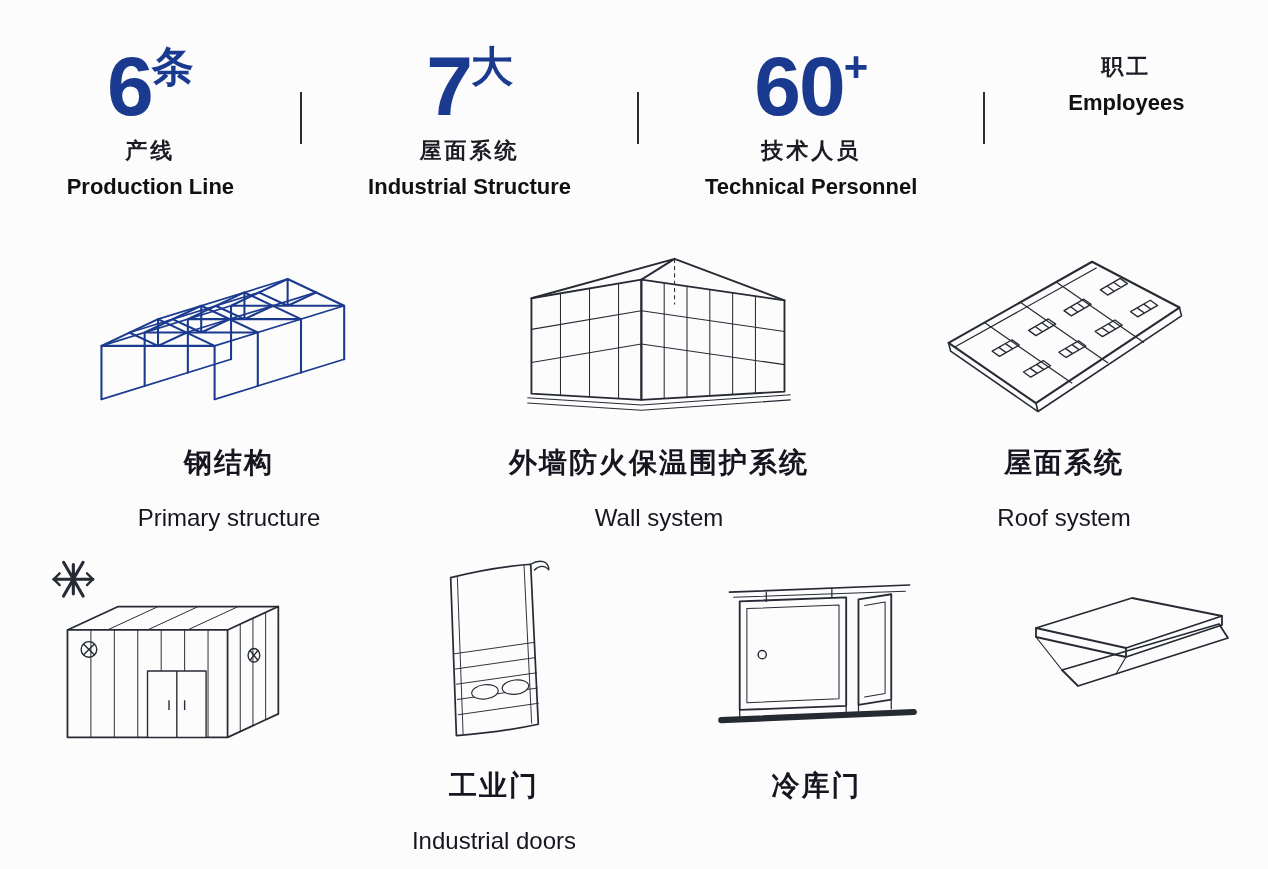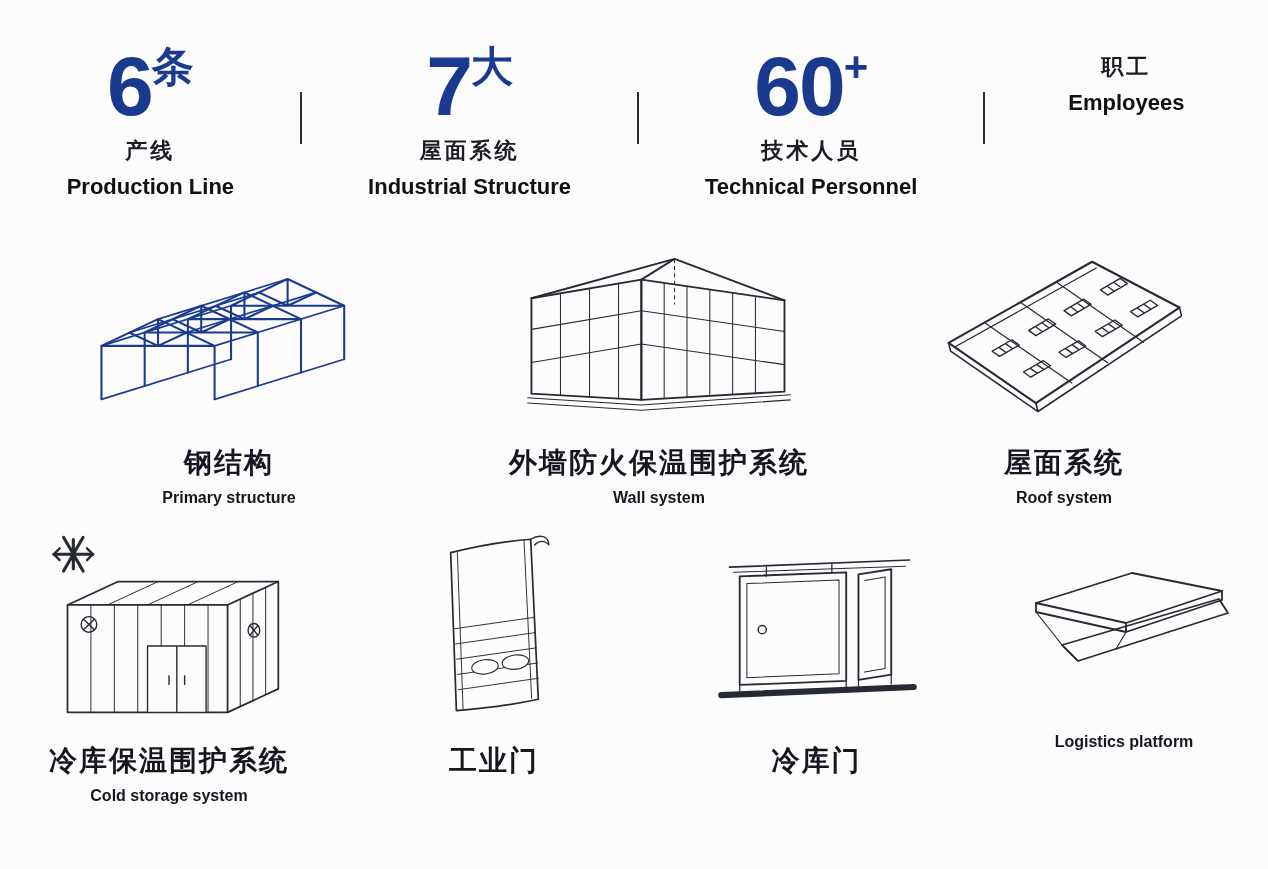--- a/index.html
+++ b/index.html
@@ -54,21 +54,21 @@
   .art-box{
     display:flex;align-items:center;justify-content:center;
   }
   .row-1 .art-box{height:190px;}
   .row-2 .art-box{height:205px;}
   .cap-zh{
     font-size:28px;font-weight:600;color:#15161f;
     letter-spacing:2px;margin-top:16px;white-space:nowrap;
   }
   .cap-en{
-    font-size:16px;font-weight:700;color:#15161f;margin-top:7px;white-space:nowrap;
+    font-size:24px;font-weight:400;color:#15161f;margin-top:22px;white-space:nowrap;
   }
   svg{display:block;}
 </style>
 </head>
 <body>
 
 <div class="page">
 
   <div class="stats-row">
 
@@ -207,43 +207,40 @@
           </g>
           <g fill="none" stroke="#262a33" stroke-width="1.4">
             <path d="M148 128 V196 M140 158 V168 M156 158 V168"></path>
             <circle cx="58" cy="106" r="8"></circle>
             <path d="M52.3 100.3 L63.7 111.7 M63.7 100.3 L52.3 111.7"></path>
             <ellipse cx="227" cy="112" rx="6" ry="7"></ellipse>
             <path d="M223 107 L231 117 M231 107 L223 117"></path>
           </g>
         </svg>
       </div>
-      <figcaption>
-        <div class="cap-zh">冷库保温围护系统</div>
-        <div class="cap-en">Cold storage system</div>
-      </figcaption>
     </figure>
 
     <figure class="product col-e">
       <div class="art-box">
         <svg width="155" height="200" viewBox="0 0 160 210">
           <g fill="none" stroke="#262a33" stroke-linejoin="round" stroke-linecap="round">
             <path d="M34 30 C62 23 90 18 118 16 L126 184 C98 190 66 194 40 196 Z" stroke-width="1.8"></path>
             <path d="M118 16 C128 10 137 13 137 22 C133 17 127 17 122 22" stroke-width="1.4"></path>
             <path d="M41 30 L47 194 M111 17 L119 183" stroke-width="1"></path>
             <path d="M38 110 L122 98 M39 126 L123 114 M40 142 L124 130 M41 158 L125 146 M42 174 L126 162" stroke-width="1"></path>
           </g>
           <g stroke="#262a33" stroke-width="1.2" fill="#fcfcfc">
             <ellipse cx="70" cy="150" rx="14" ry="7.5" transform="rotate(-7 70 150)"></ellipse>
             <ellipse cx="102" cy="145" rx="14" ry="7.5" transform="rotate(-7 102 145)"></ellipse>
           </g>
         </svg>
       </div>
       <figcaption>
         <div class="cap-zh">工业门</div>
+        <div class="cap-en">Industrial doors</div>
       </figcaption>
     </figure>
 
     <figure class="product col-f">
       <div class="art-box">
         <svg width="215" height="170" viewBox="0 0 210 165">
           <g fill="none" stroke="#262a33" stroke-linejoin="round" stroke-linecap="round">
             <path d="M20 27 L196 20" stroke-width="1.6"></path>
             <path d="M24 32 L192 26" stroke-width="1"></path>
             <path d="M56 27 L56 36 M120 23 L120 32" stroke-width="1.2"></path>
@@ -267,19 +264,18 @@
         <svg width="220" height="130" viewBox="0 0 220 130">
           <g fill="none" stroke="#262a33" stroke-width="1.8" stroke-linejoin="round" stroke-linecap="round">
             <path d="M22 44 L118 14 L208 32 L112 64 Z"></path>
             <path d="M22 44 L22 53 L112 73 L112 64 M208 32 L208 41 L112 73"></path>
             <path d="M48 86 L205 40 L214 54 L64 102 Z"></path>
             <path d="M22 53 L48 86 M112 73 L102 90" stroke-width="1.2"></path>
           </g>
         </svg>
       </div>
       <figcaption>
-        <div class="cap-en">Logistics platform</div>
       </figcaption>
     </figure>
 
   </div>
 
 </div>
 
 </body></html>

